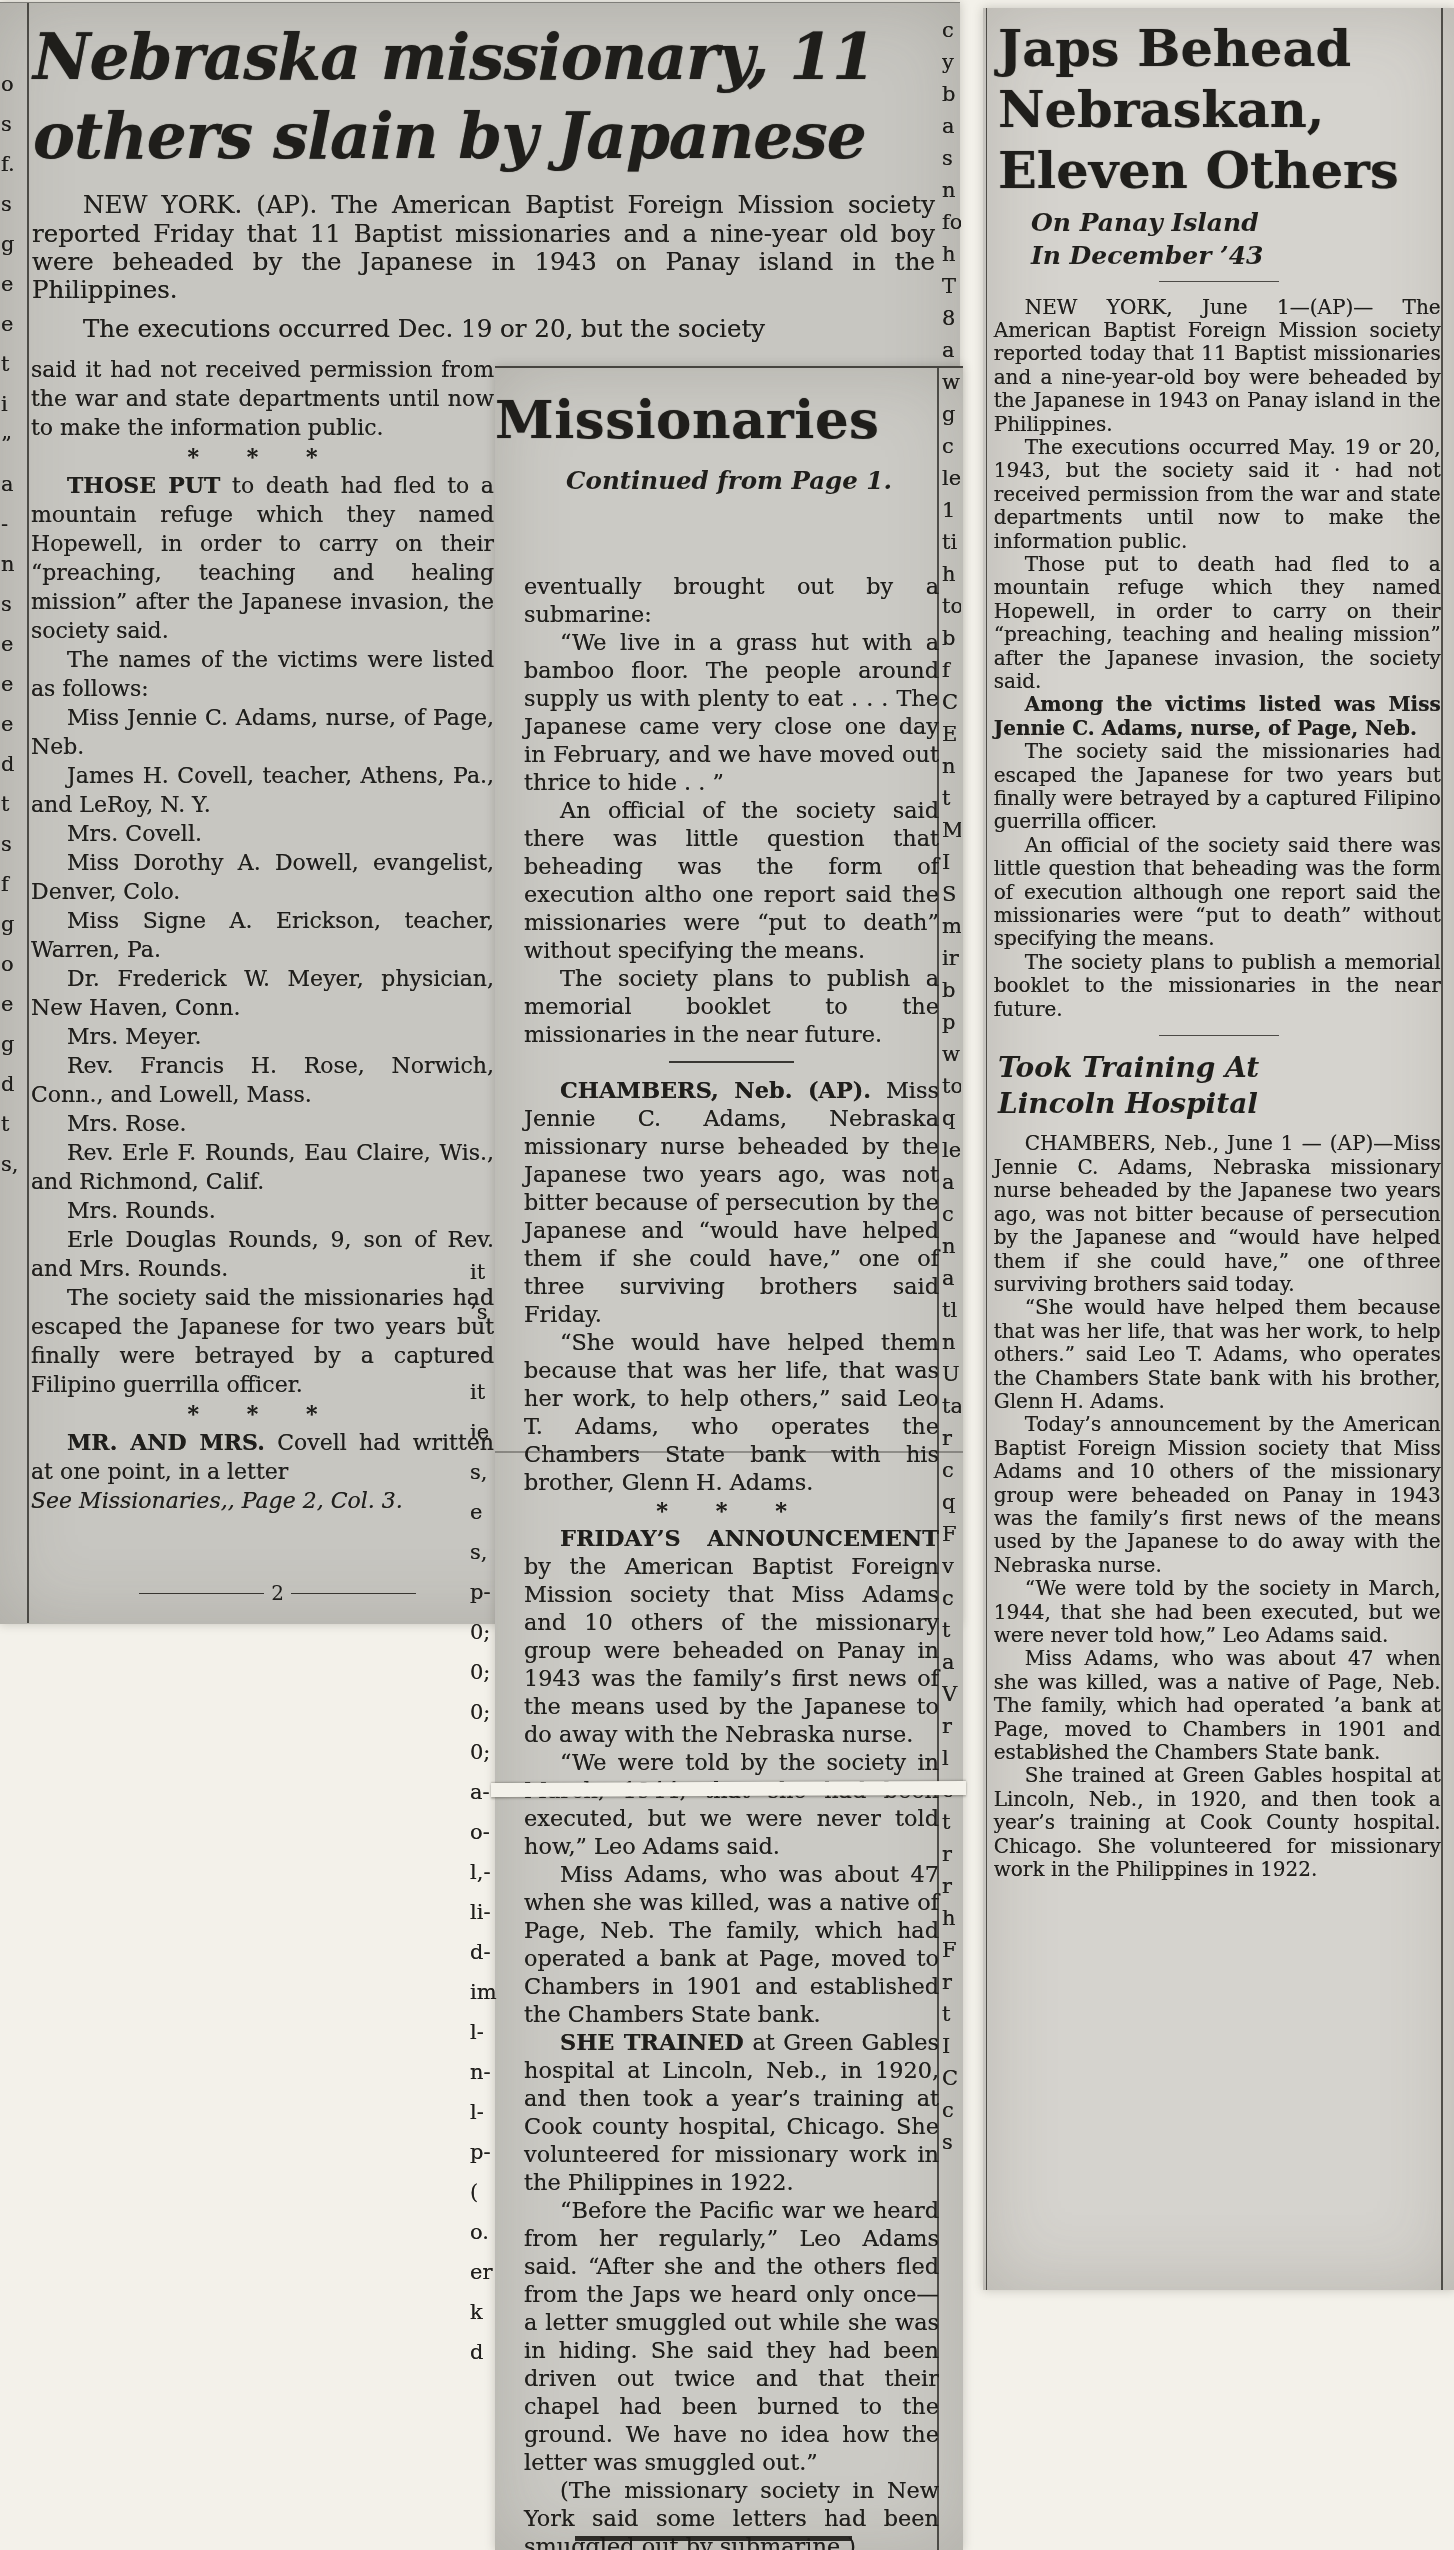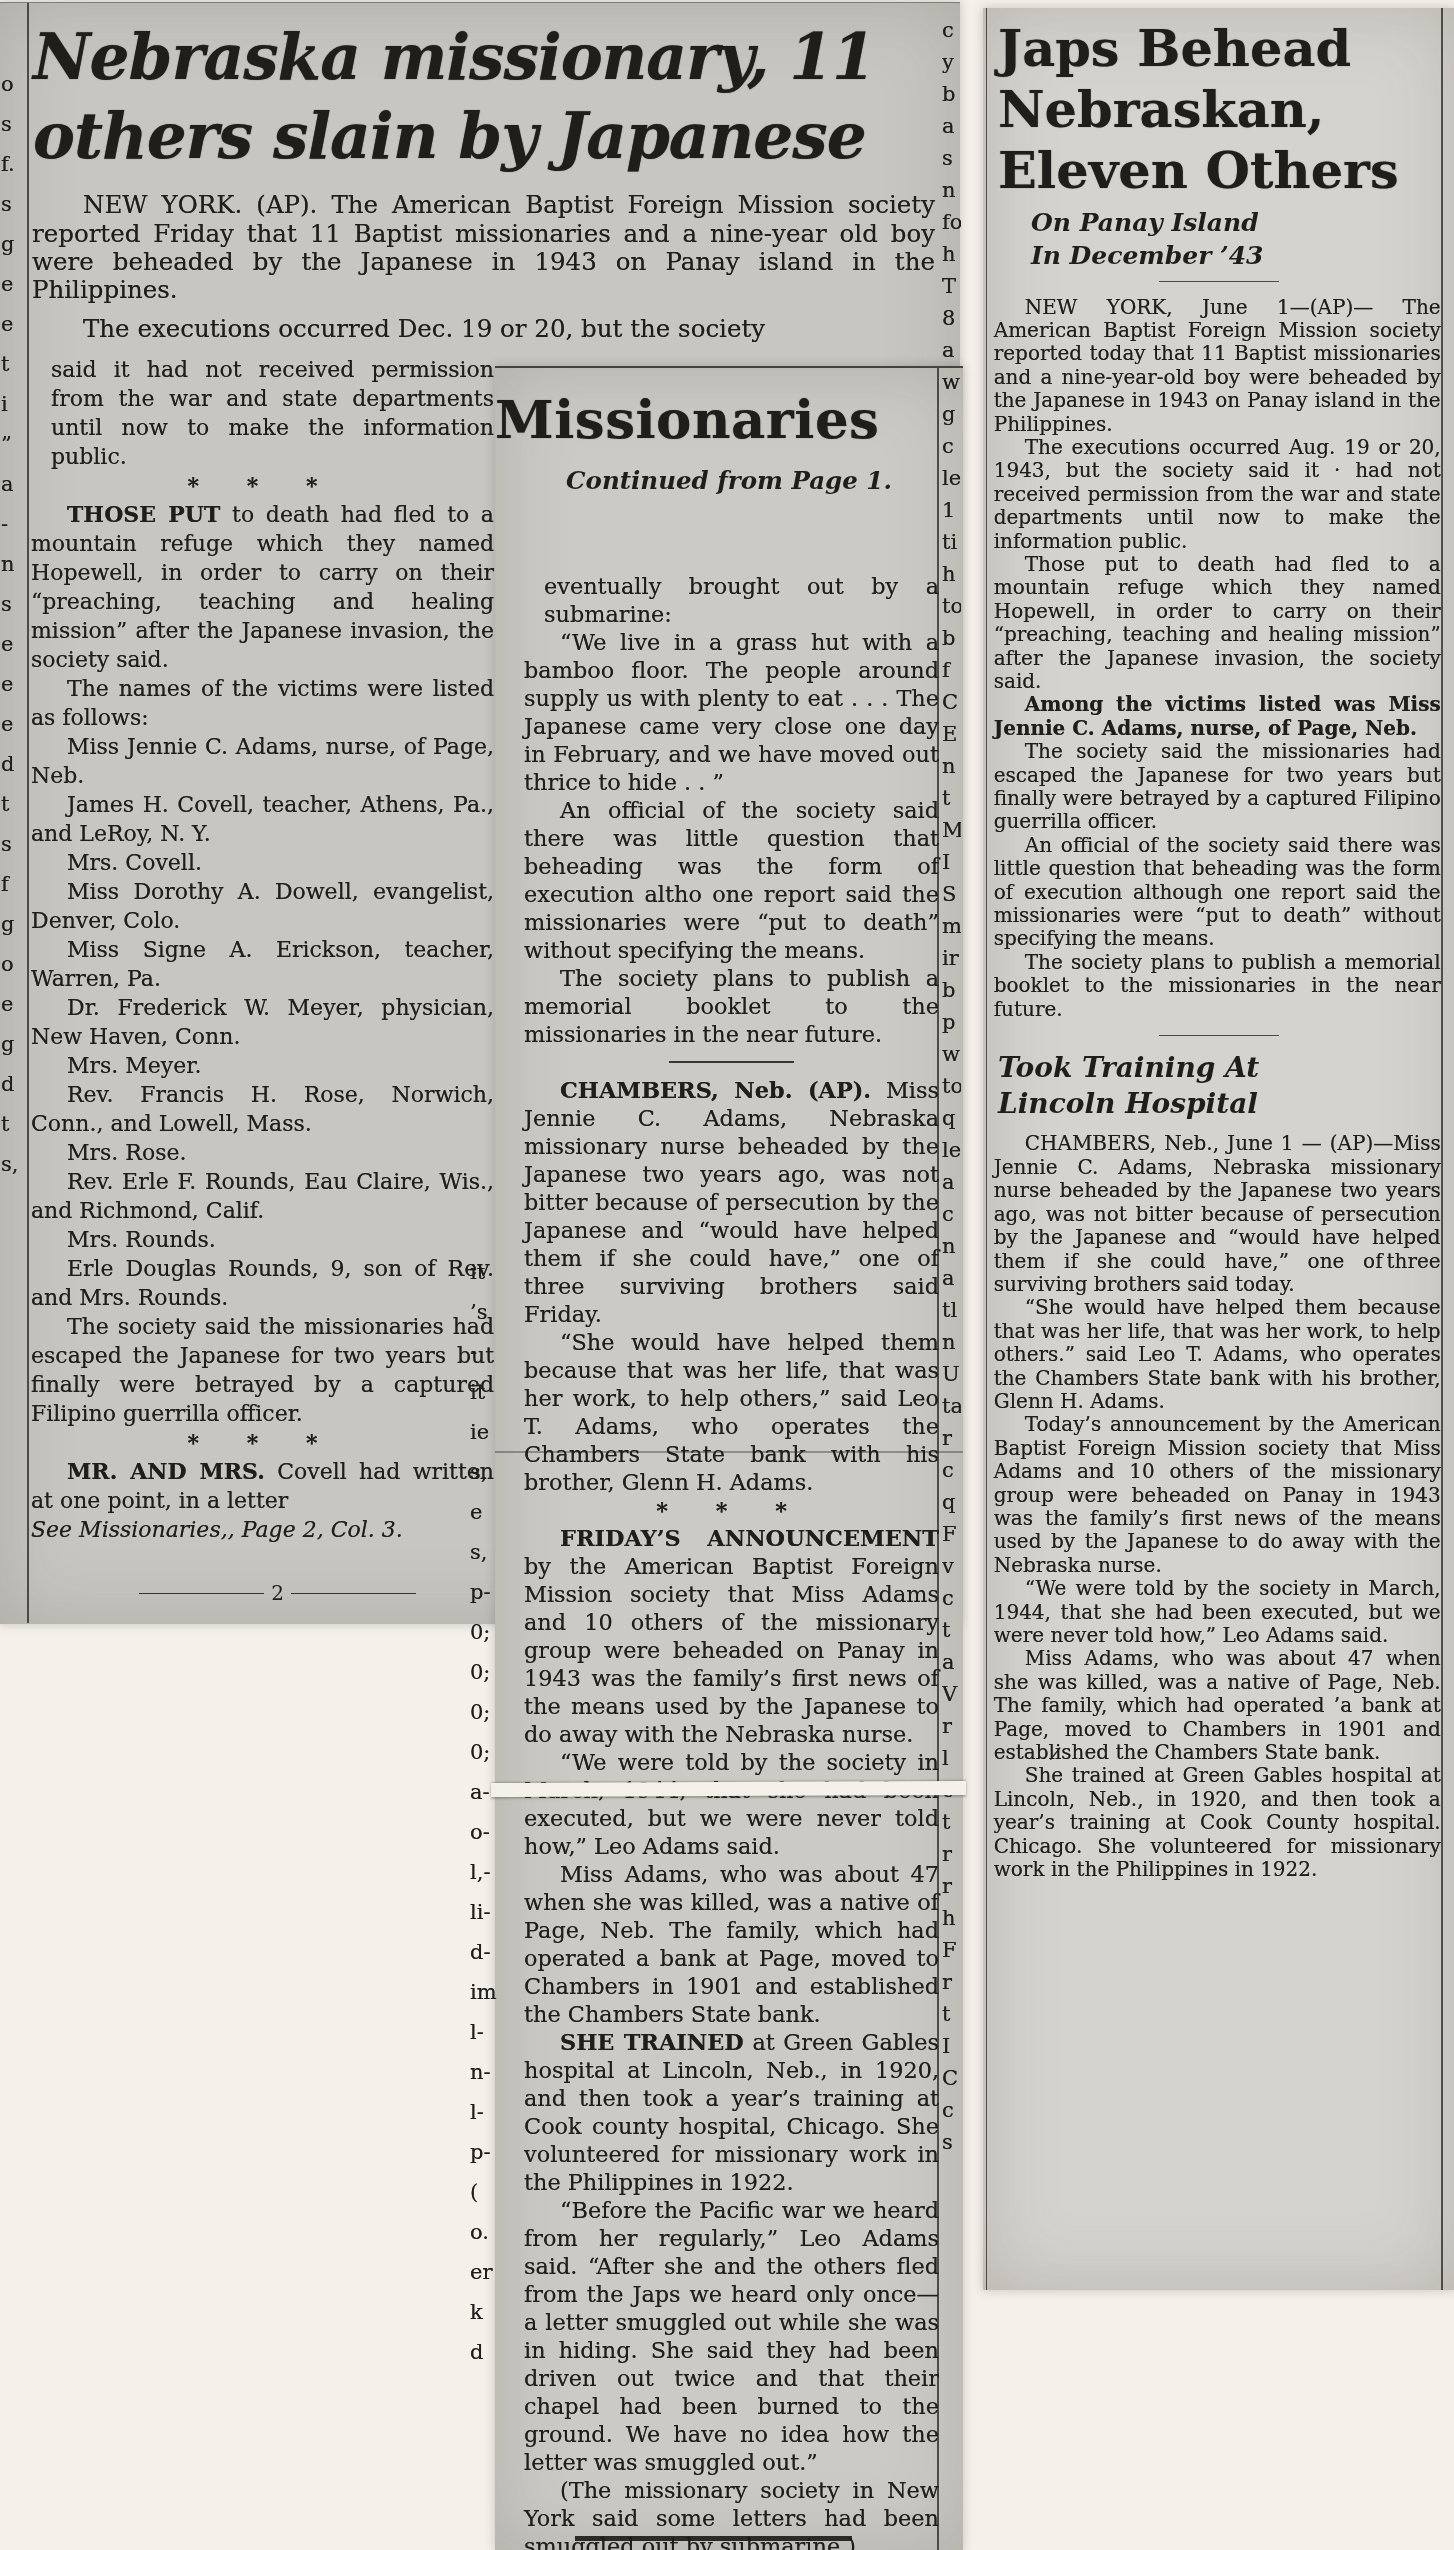--- a/index.html
+++ b/index.html
@@ -27,21 +27,21 @@
      text-shadow:0 0 1.1px rgba(25,23,20,.6);}
   .l-lead{position:absolute;left:32px;top:188px;width:903px;font-size:24.5px;line-height:1.16;
      text-align:justify;text-indent:51px;text-shadow:0 0 0.5px rgba(25,23,20,.7);}
   .l-lead2{position:absolute;left:32px;top:312px;width:903px;font-size:24.5px;line-height:1.16;
      text-indent:51px;text-shadow:0 0 0.5px rgba(25,23,20,.7);}
   .l-col{position:absolute;left:31px;top:352px;width:463px;}
   
   .para{font-size:22px;line-height:29px;text-align:justify;text-indent:36px;
         text-shadow:0 0 0.5px rgba(25,23,20,.65);}
   .para .lead{font-weight:700;}
-  .para.noindent{text-indent:0;margin-left:20px;}
+  .para.noindent{text-indent:0;}
   .para.stars{text-align:center;text-indent:0;font-weight:700;letter-spacing:20px;}
   .para.ref{font-weight:400;font-style:italic;text-indent:0;}
   .para.rule{height:0;border-top:2.1px solid rgba(30,28,24,.85);width:125px;margin:12.8px auto;}
   .pagerule{display:flex;align-items:center;gap:7.5px;font-size:20px;margin-top:5.3px;width:100%;}
   .pagerule::before,.pagerule::after{content:"";flex:1;border-top:1.6px solid rgba(30,28,24,.85);}
   
   .m-head{margin-top:20px;text-align:left;font-size:53px;font-weight:700;letter-spacing:0.5px;
       text-shadow:0 0 1.1px rgba(25,23,20,.6);}
   .m-cont{margin-top:16px;text-align:center;font-size:24.5px;font-weight:700;font-style:italic;}
   .m-col{position:absolute;left:29px;top:204px;width:415px;}
@@ -149,21 +149,21 @@
     </h1>
     <div class="r-subhead">
       <span>On Panay Island</span><br>
       <span>In December ’43</span>
     </div>
     <div class="r-shortrule"></div>
     <div class="r-col">
       <div>
 
       <p class="para"><span class="lead"></span><span class="rest">NEW YORK, June 1—(AP)— The American Baptist Foreign Mission society reported today that 11 Baptist missionaries and a nine-year-old boy were beheaded by the Japanese in 1943 on Panay island in the Philippines.</span></p>
-          <p class="para"><span class="lead"></span><span class="rest">The executions occurred Aug. 19 or 20, 1943, but the society said it · had not received permission from the war and state departments until now to make the information public.</span></p>
+          <p class="para"><span class="lead"></span><span class="rest">The executions occurred May. 19 or 20, 1943, but the society said it · had not received permission from the war and state departments until now to make the information public.</span></p>
           <p class="para"><span class="lead"></span><span class="rest">Those put to death had fled to a mountain refuge which they named Hopewell, in order to carry on their “preaching, teaching and healing mission” after the Japanese invasion, the society said.</span></p>
           <p class="para"><span class="lead">Among the victims listed was Miss Jennie C. Adams, nurse, of Page, Neb.</span><span class="rest"></span></p>
           <p class="para"><span class="lead"></span><span class="rest">The society said the missionaries had escaped the Japanese for two years but finally were betrayed by a captured Filipino guerrilla officer.</span></p>
           <p class="para"><span class="lead"></span><span class="rest">An official of the society said there was little question that beheading was the form of execution although one report said the missionaries were “put to death” without specifying the means.</span></p>
           <p class="para"><span class="lead"></span><span class="rest">The society plans to publish a memorial booklet to the missionaries in the near future.</span></p>
         </div>
       <div class="r-sub2">
         <span class="srule"></span>
         <span>Took Training At</span><br>
         <span>Lincoln Hospital</span>

